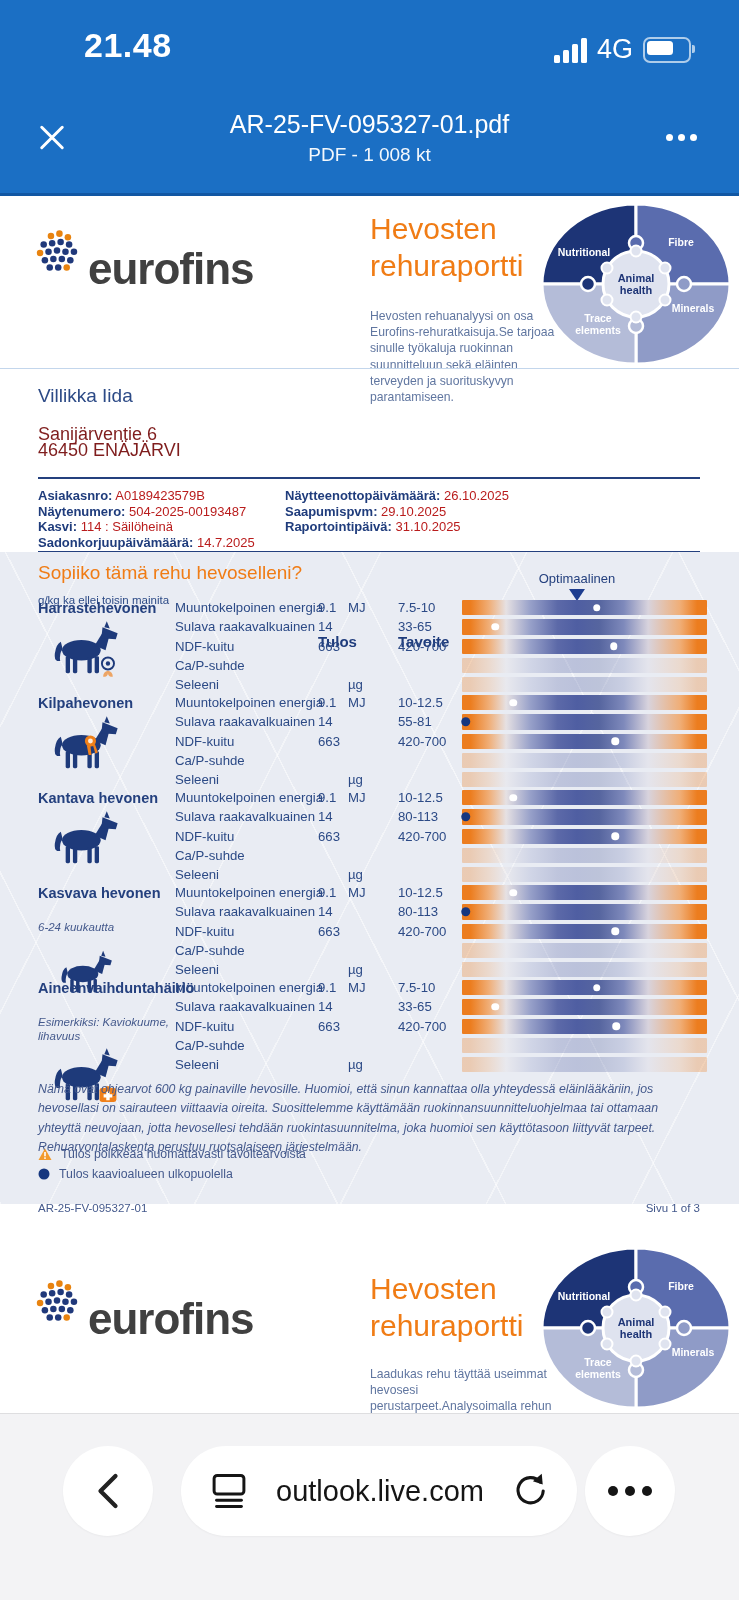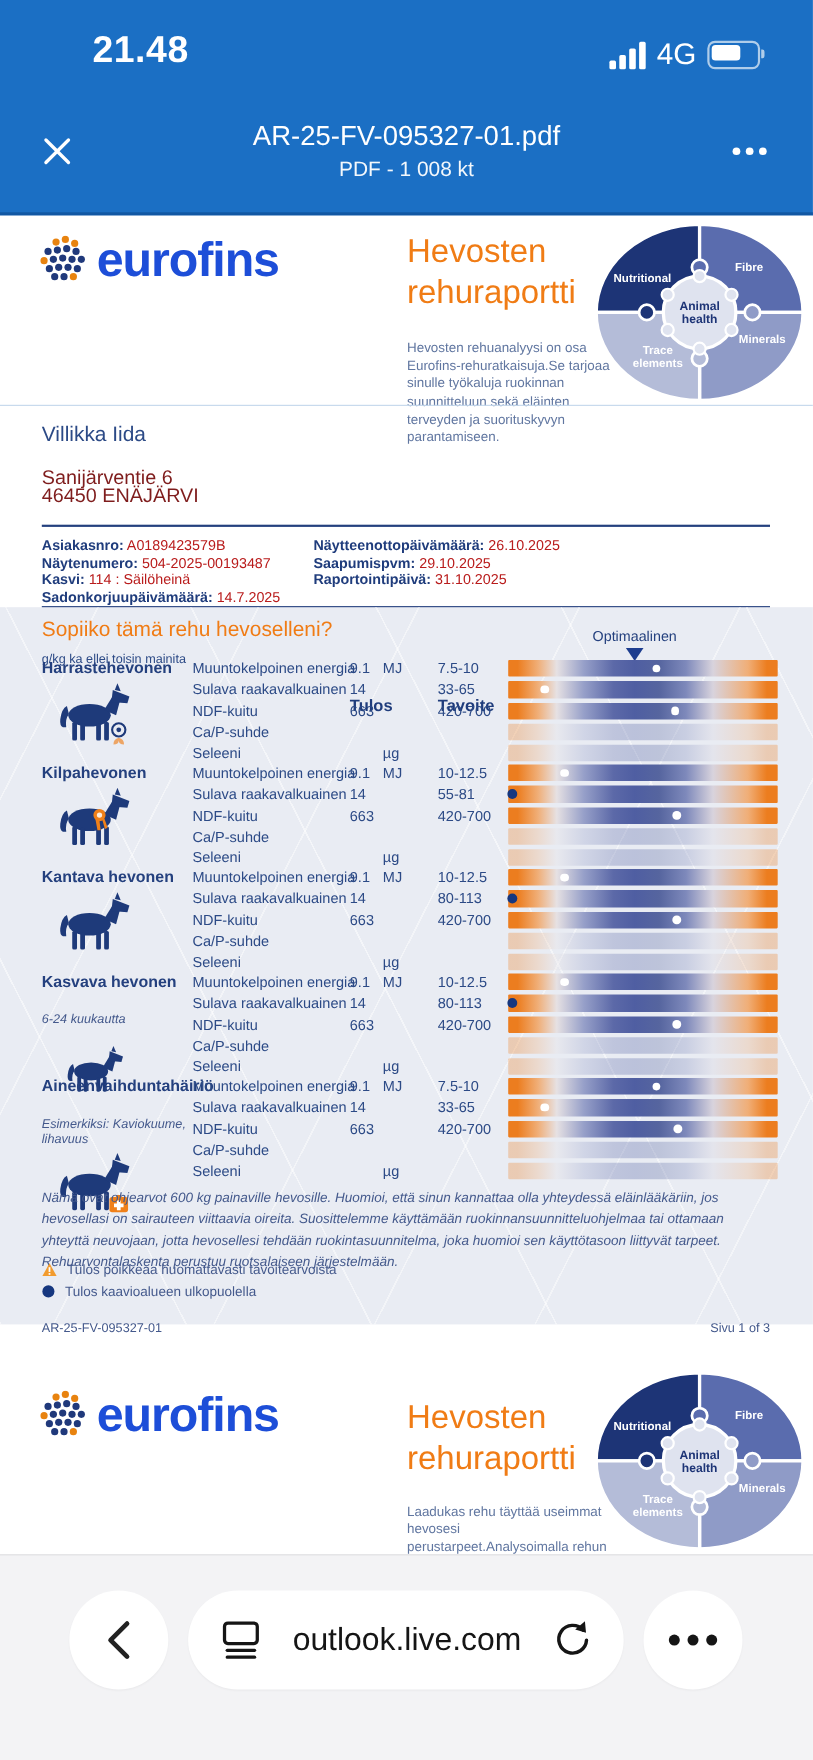--- a/index.html
+++ b/index.html
@@ -29,21 +29,21 @@
     font-weight:500;white-space:nowrap;}
   .pdf-sub{position:absolute;left:110px;right:110px;top:48px;text-align:center;font-size:19px;
     color:rgba(255,255,255,.95);}
   .dots3{position:absolute;right:36px;top:32px;display:flex;gap:5px;cursor:pointer;padding:6px;}
   .dots3 i{width:7px;height:7px;border-radius:50%;background:#fff;}
 
   
   .doc{position:absolute;top:196px;left:0;width:739px;height:1217px;background:#fff;overflow:hidden;}
   .doc-header{position:absolute;left:0;width:739px;height:172px;}
   .logo{position:absolute;left:34px;display:flex;align-items:center;gap:8px;}
-  .logo-word{font-size:44px;font-weight:bold;color:#1d4ed8;letter-spacing:-1px;}
+  .logo-word{font-size:44px;font-weight:bold;color:#404040;letter-spacing:-1px;margin-top:32px;}
   .rep-title{position:absolute;left:370px;font-size:30px;line-height:37px;color:#f07c15;}
   .rep-intro{position:absolute;left:370px;width:198px;font-size:12.2px;line-height:16.2px;color:#6076a0;}
   .puzzle{position:absolute;left:536px;width:200px;}
   .hr-light{position:absolute;left:0;width:739px;height:1px;background:#c3d6ec;}
   .hr-navy{position:absolute;left:38px;width:662px;height:2px;background:#24407e;}
 
   .name-block{position:absolute;left:38px;top:182px;width:580px;color:#24407e;}
   .name-line{font-size:16.5px;line-height:22px;}
   .name-line b{color:#1f3c7c;}
   .cust{font-size:19px;margin-top:7px;color:#2c4a86;}
@@ -95,21 +95,21 @@
 
   .page-footer{position:absolute;left:38px;top:1006px;width:662px;display:flex;
     justify-content:space-between;font-size:11.5px;color:#44598c;}
 
   
   .browser-bar{position:absolute;left:0;top:1413px;width:739px;height:187px;background:#f3f3f5;
     border-top:1px solid #dedee0;}
   .pill{position:absolute;top:32px;height:90px;background:#fff;border-radius:45px;
     box-shadow:0 1px 2px rgba(0,0,0,.04);display:flex;align-items:center;justify-content:center;cursor:pointer;}
   .pill.back{left:63px;width:90px;}
-  .pill.url{left:171px;width:396px;gap:28px;}
+  .pill.url{left:181px;width:396px;gap:28px;}
   .pill.more{left:585px;width:90px;gap:7px;}
   .url-text{font-size:29px;color:#151515;}
   .pill.more i{width:10px;height:10px;border-radius:50%;background:#151515;}
 
   svg{display:block;}
 </style>
 </head>
 <body>
 
 <div class="screen">

